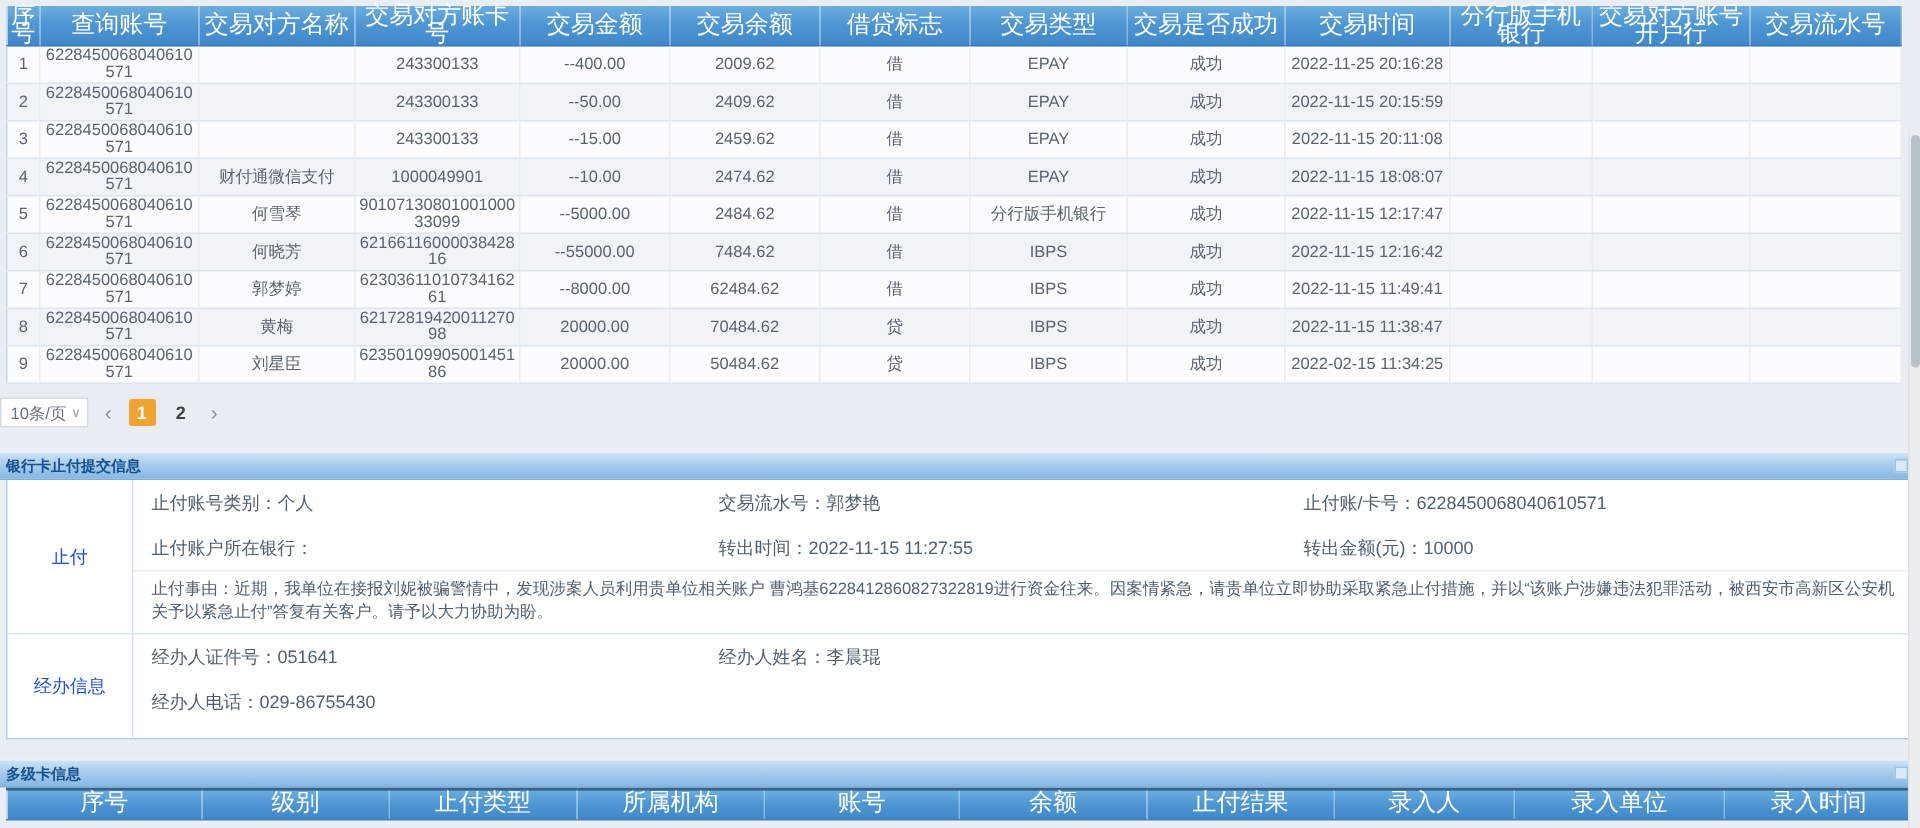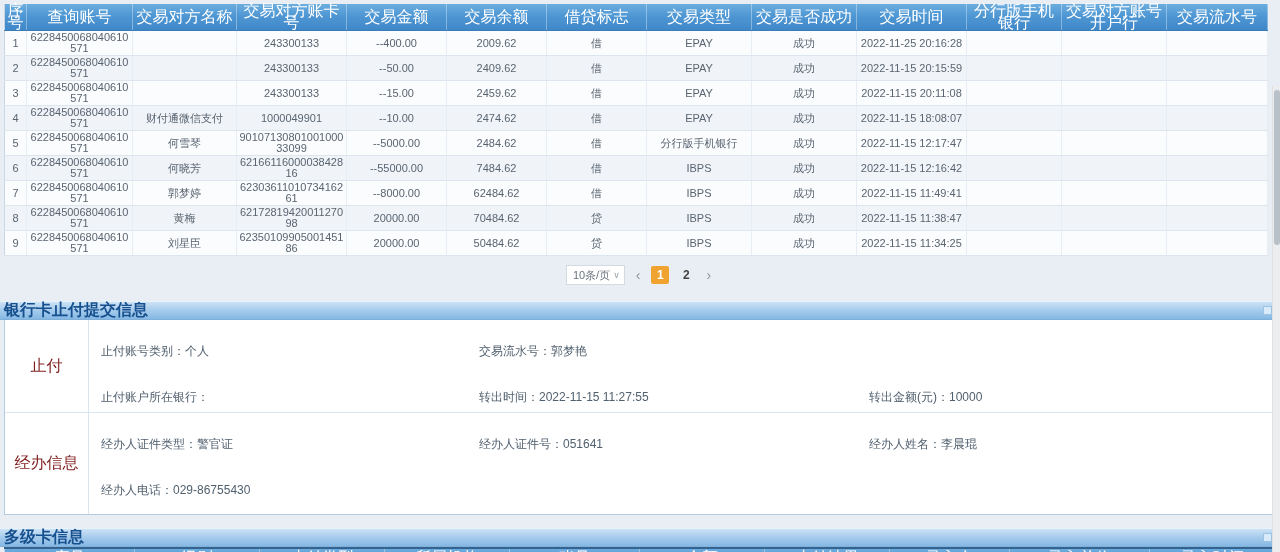--- a/index.html
+++ b/index.html
@@ -18,50 +18,50 @@
   }
   table.grid td {
     text-align:center; font-size:11px; line-height:11px; padding:1px 2px;
     border-bottom:1px solid #dde5ee; border-right:1px solid #e7edf4;
     word-break:break-all; color:#5a6470; height:22px;
   }
   #txn-table { width:1264px; margin:4px 4px 0 4px; border:1px solid #c9d6e4; border-top:none; }
   #txn-table tbody tr:nth-child(odd) td { background:#fafcfe; }
   #txn-table tbody tr:nth-child(even) td { background:#f0f4f9; }
   
-  .pager { height:26px; margin-top:6px; display:flex; align-items:center; justify-content:center; gap:8px; }
+  .pager { height:26px; margin-top:6px; display:flex; align-items:center; gap:8px; }
   .page-size {
     border:1px solid #d4dae1; background:#fff; color:#6a737d; font-size:11px;
     height:20px; padding:0 4px 0 6px; display:flex; align-items:center; gap:3px; cursor:pointer;
   }
   .page-size .chev { font-size:9px; color:#9aa3ad; }
   .pg-arrow { color:#8a949e; font-size:14px; line-height:18px; padding:0 3px; cursor:pointer; background:none; border:none; }
   .pg-num {
     min-width:18px; height:18px; font-size:12px; line-height:18px; text-align:center;
     border-radius:2px; color:#444; cursor:pointer; background:none; border:none; font-weight:bold;
   }
   .pg-num.active { background:#f0a330; color:#fff; }
   
   .section-bar {
     height:19px; display:flex; align-items:center; justify-content:space-between;
-    padding:0 8px 0 4px; font-weight:bold; color:#17508e; font-size:16px;
+    padding:0 8px 0 4px; font-weight:bold; color:#17508e; font-size:10px;
     background:linear-gradient(180deg,#cde2f5 0%,#a5cbec 50%,#86b8e3 100%);
     border-top:1px solid #e8f2fb; border-bottom:1px solid #7fb0da;
   }
   .collapse-box { width:9px; height:9px; background:#d9ebfa; border:1px solid #9cc2e4; }
   
   .panel { background:#fff; margin:0 4px; border:1px solid #b3cce2; border-top:none; }
   .group { display:flex; }
   .group + .group { border-top:1px solid #d9e6f2; }
   .group-label {
     width:84px; flex:0 0 84px; display:flex; align-items:center; justify-content:center;
-    color:#7f1d1d; border-right:1px solid #d9e6f2; font-size:16px;
+    color:#1d4ed8; border-right:1px solid #d9e6f2; font-size:12px;
   }
   .group-content { flex:1; }
-  .f-row { display:grid; grid-template-columns:378px 390px 1fr; padding:7px 0 6px 0;margin-top:16px; }
+  .f-row { display:grid; grid-template-columns:378px 390px 1fr; padding:7px 0 6px 0; }
   .f-row + .f-row { }
   .field { padding-left:12px; white-space:nowrap; overflow:hidden; }
   .f-label, .f-value { color:#51606f; }
   .reason {
     border-top:1px solid #e6eef6; padding:5px 12px 6px 12px; font-size:11px;
     line-height:15px; color:#51606f; text-align:justify;
   }
   .pad-bottom { height:9px; }
   
   #card-table { width:1272px; margin:0 4px; border:1px solid #c9d6e4; }
@@ -231,21 +231,21 @@
       <tr>
         <td>9</td>
         <td>6228450068040610571</td>
         <td>刘星臣</td>
         <td>6235010990500145186</td>
         <td>20000.00</td>
         <td>50484.62</td>
         <td>贷</td>
         <td>IBPS</td>
         <td>成功</td>
-        <td>2022-11-15 11:34:25</td>
+        <td>2022-02-15 11:34:25</td>
         <td></td>
         <td></td>
         <td></td>
       </tr>
     </tbody>
 </table>
 
 <div class="pager">
   <div class="page-size">
     <span>10条/页</span>
@@ -264,33 +264,34 @@
   <span class="collapse-box"></span>
 </div>
 
 <div class="panel">
   <div class="group">
     <div class="group-label">止付</div>
     <div class="group-content">
       <div class="f-row">
           <div class="field"><span class="f-label">止付账号类别：</span><span class="f-value">个人</span></div>
           <div class="field"><span class="f-label">交易流水号：</span><span class="f-value">郭梦艳</span></div>
+          <div class="field"><span class="f-label">止付账/卡号：</span><span class="f-value">6228450068040610571</span></div>
         </div>
       <div class="f-row">
           <div class="field"><span class="f-label">止付账户所在银行：</span><span class="f-value"></span></div>
           <div class="field"><span class="f-label">转出时间：</span><span class="f-value">2022-11-15 11:27:55</span></div>
           <div class="field"><span class="f-label">转出金额(元)：</span><span class="f-value">10000</span></div>
         </div>
+      <div class="reason">止付事由：近期，我单位在接报刘妮被骗警情中，发现涉案人员利用贵单位相关账户 曹鸿基6228412860827322819进行资金往来。因案情紧急，请贵单位立即协助采取紧急止付措施，并以“该账户涉嫌违法犯罪活动，被西安市高新区公安机关予以紧急止付”答复有关客户。请予以大力协助为盼。</div>
     </div>
   </div>
   <div class="group">
     <div class="group-label">经办信息</div>
     <div class="group-content">
       <div class="f-row">
-          <div class="field"><span class="f-label">经办人证件类型：</span><span class="f-value">警官证</span></div>
           <div class="field"><span class="f-label">经办人证件号：</span><span class="f-value">051641</span></div>
           <div class="field"><span class="f-label">经办人姓名：</span><span class="f-value">李晨琨</span></div>
         </div>
       <div class="f-row">
           <div class="field"><span class="f-label">经办人电话：</span><span class="f-value">029-86755430</span></div>
         </div>
       <div class="pad-bottom"></div>
     </div>
   </div>
 </div>

